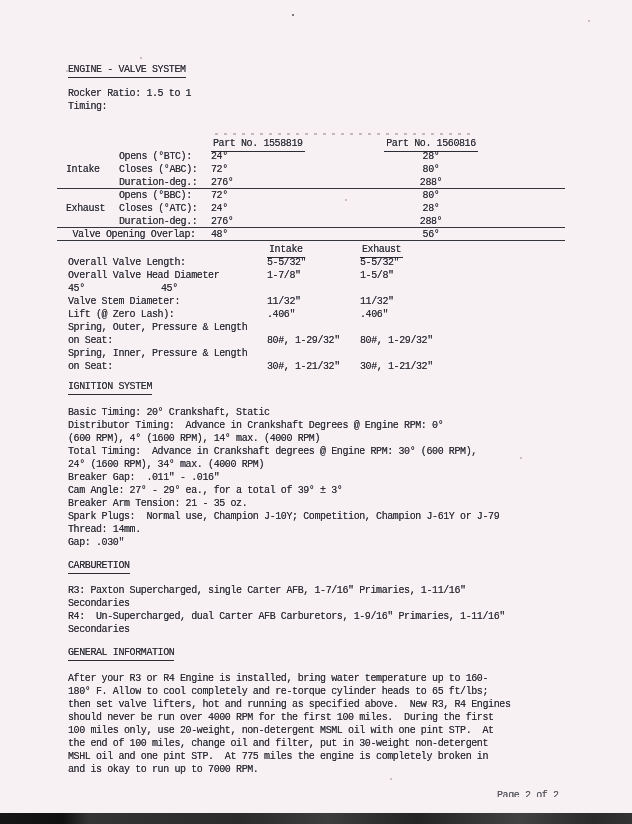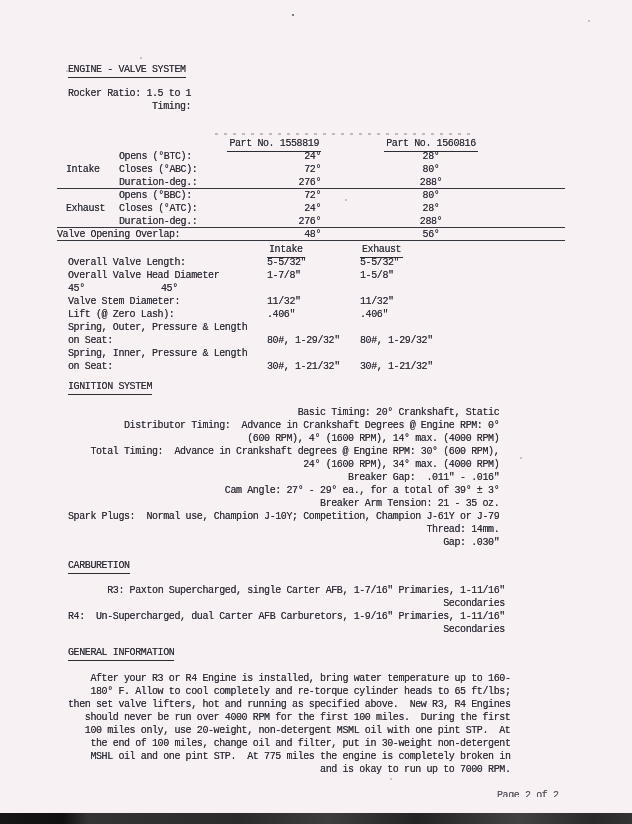--- a/index.html
+++ b/index.html
@@ -5,36 +5,36 @@
   * { margin:0; padding:0; box-sizing:border-box; }
   html,body { width:632px; height:824px; }
   body { position:relative; overflow:hidden; background:#f8f1f4; }
   .page {
     position:absolute; inset:0;
     font-family:"Liberation Mono","DejaVu Sans Mono",monospace;
     font-size:10px; line-height:13px; letter-spacing:-0.4px;
     color:#2c2c34;
     text-shadow:0 0 0.6px rgba(44,44,58,0.7);
   }
-  .sec { position:absolute; left:68px;text-align:right; }
+  .sec { position:absolute; left:68px; }
   .heading { display:inline-block; border-bottom:1.2px solid #2c2c34; padding-bottom:1px; }
   .tline { height:13px; white-space:pre; }
 
   
   .t1 { position:absolute; left:57px; width:508px; }
   .t1row { display:flex; height:13px; }
   .t1g  { width:62px; padding-left:9px; }
   .t1l  { width:92px; }
-  .t1v1 { width:110px; text-align:right; }
+  .t1v1 { width:110px; text-align:left; }
   .t1sp { width:55px; }
   .t1v2 { width:110px; text-align:center; }
   .t1fill { flex:1; }
   .colhead { display:inline-block; border-bottom:1.2px solid #2c2c34; padding:0 2px 1px 2px; }
   .rule-b { border-bottom:1.4px solid #35353d; }
-  .t1 .wide-l { width:154px; padding-left:9px; }
+  .t1 .wide-l { width:154px; padding-left:9px;text-align:center; }
 
   
   .t2 { position:absolute; left:68px; width:440px; }
   .t2row { display:flex; height:13px; }
   .t2l  { width:199px; }
   .t2v1 { width:93px; }
   .t2v2 { width:120px; }
 
   .footer-page {
     position:absolute; left:497px; top:777px; height:8px; overflow:hidden;

